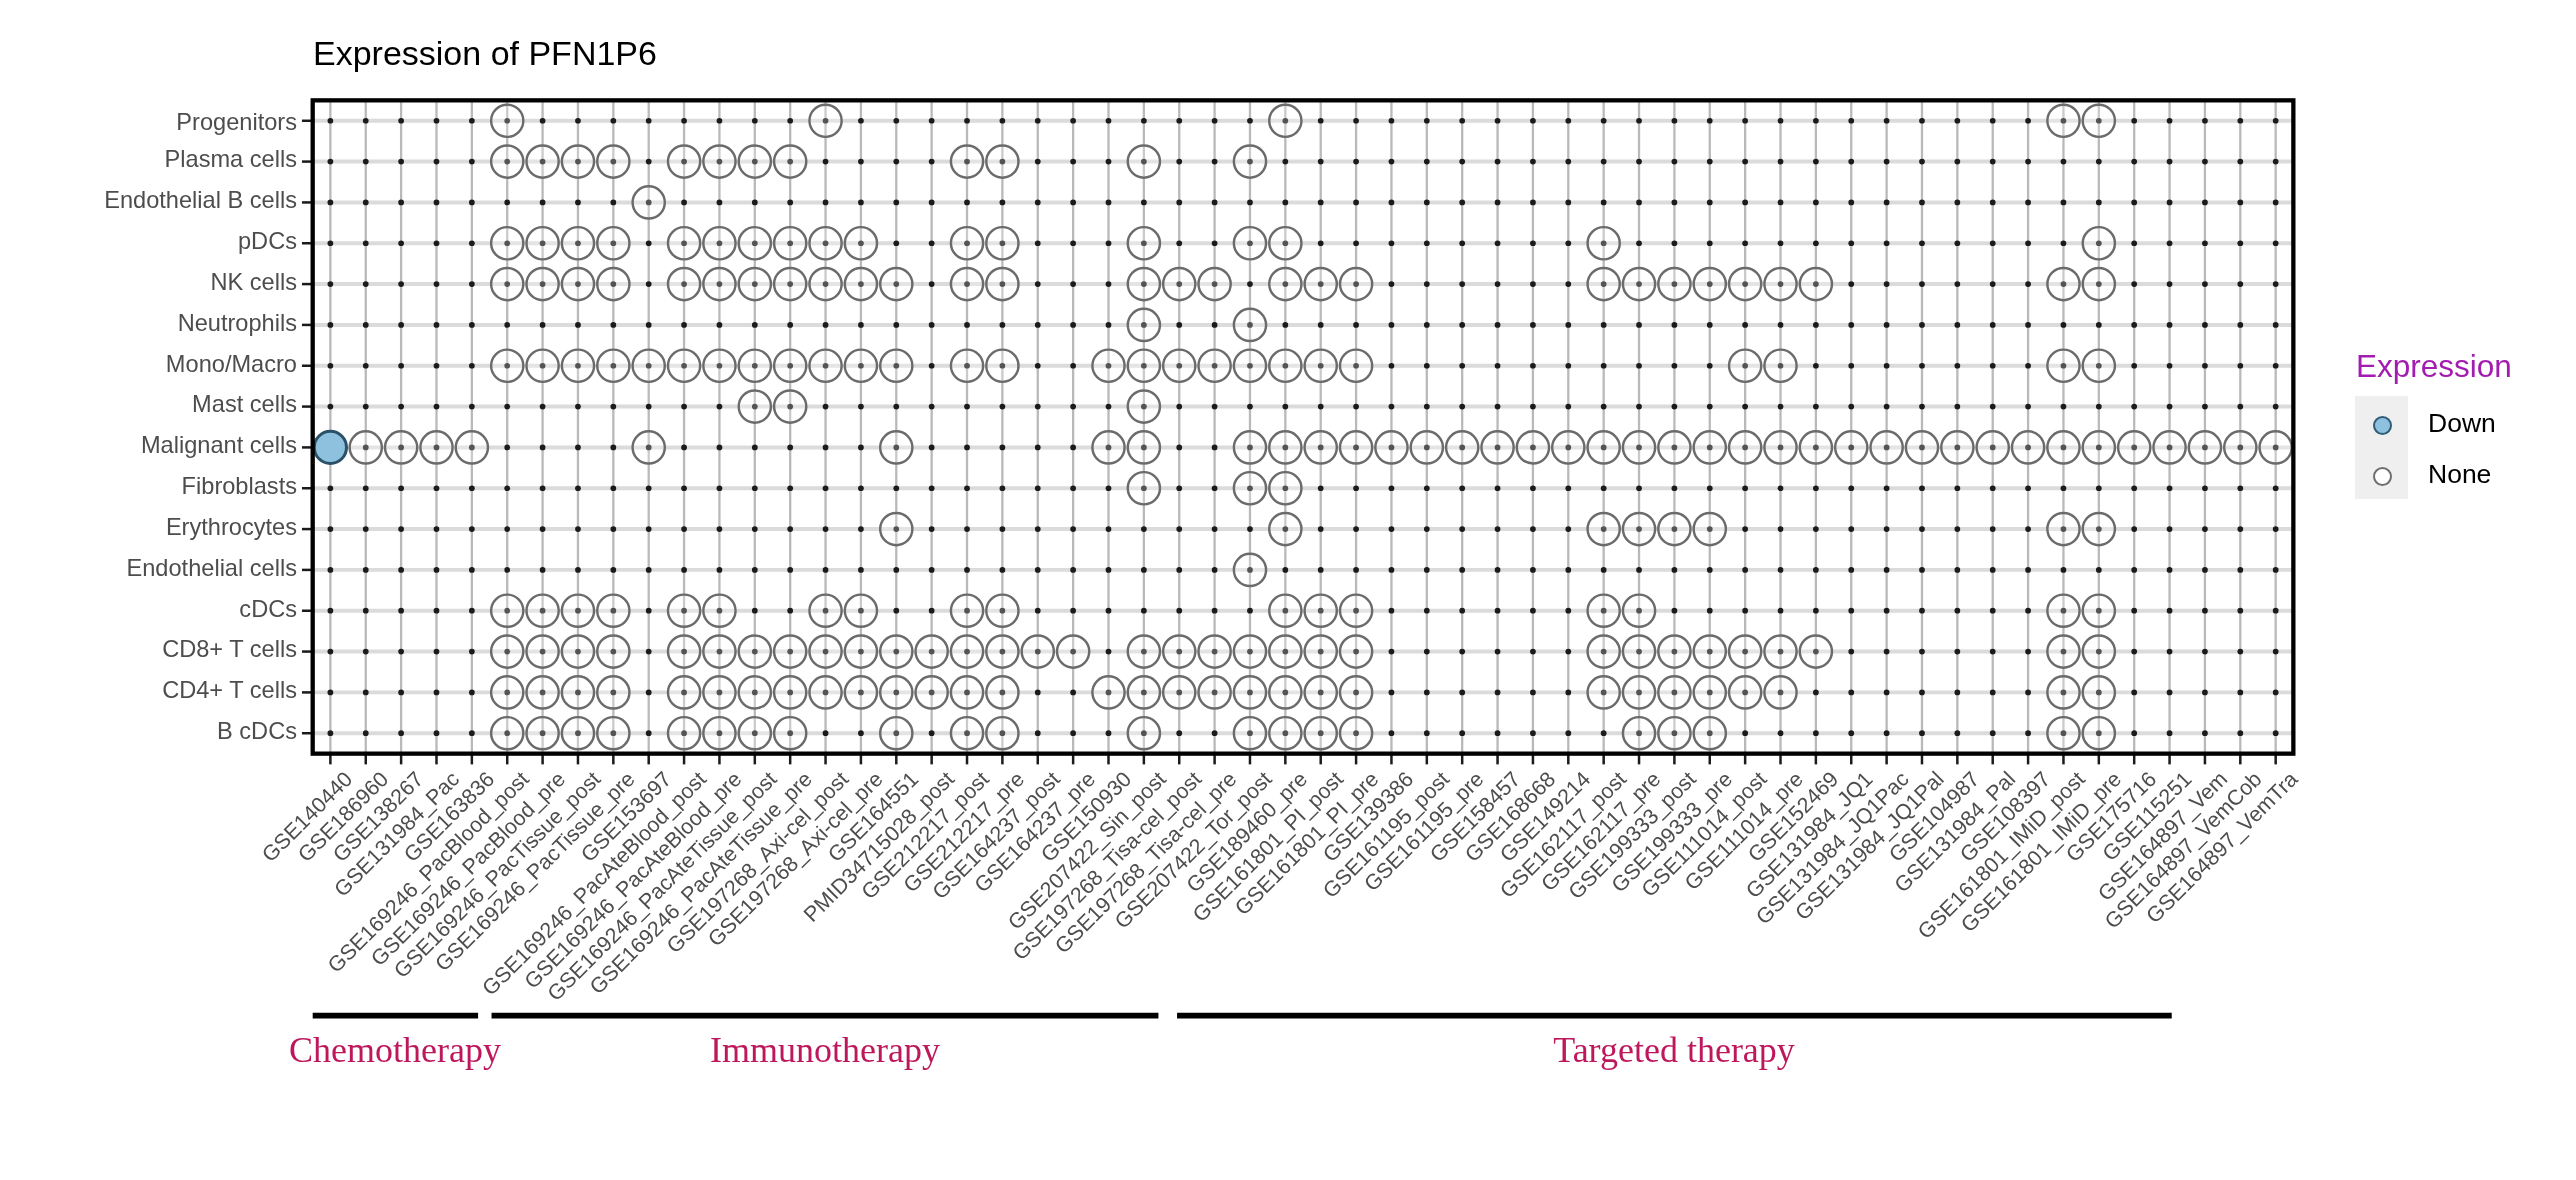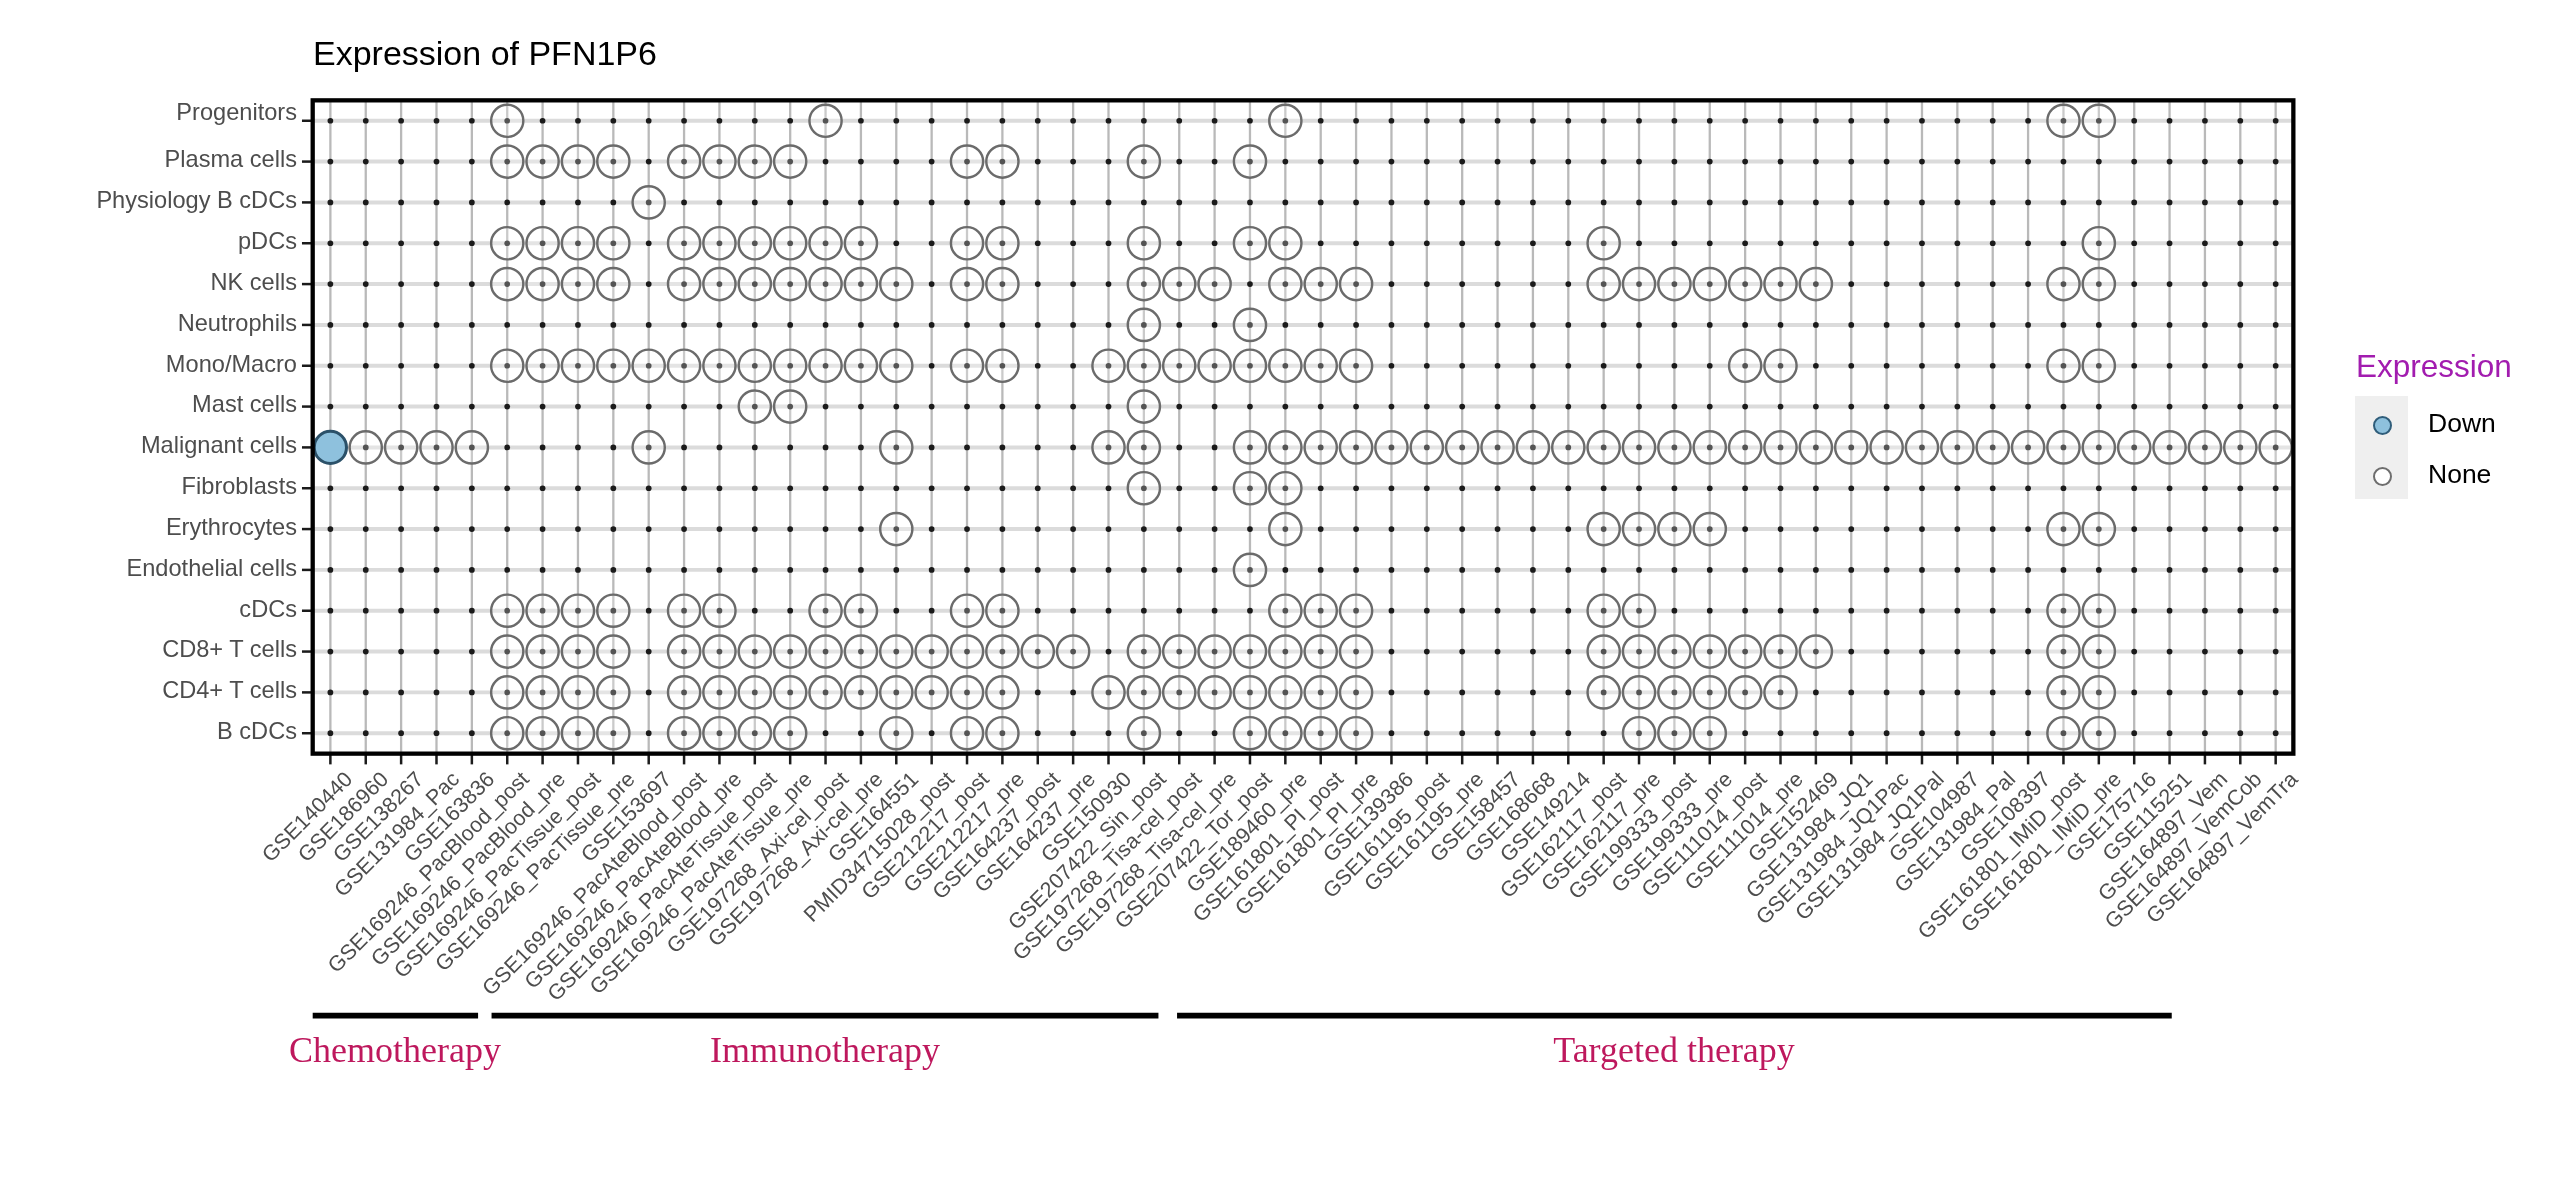--- a/index.html
+++ b/index.html
@@ -1321,23 +1321,23 @@
   <div class="legend-title">Expression</div>
   <div class="legend-box"></div>
   <span class="lkey lkey-down"></span>
   <span class="lkey lkey-none"></span>
   <div class="llab llab-down">Down</div>
   <div class="llab llab-none">None</div>
 
   <div class="glab" style="left: 395px; top: 1029px;">Chemotherapy</div>
   <div class="glab" style="left: 825px; top: 1029px;">Immunotherapy</div>
   <div class="glab" style="left: 1674px; top: 1029px;">Targeted therapy</div>
-<div class="ylab" style="right: 2279px; top: 114px;">Progenitors</div>
+<div class="ylab" style="right: 2279px; top: 124px;">Progenitors</div>
     <div class="ylab" style="right: 2279px; top: 161px;">Plasma cells</div>
-    <div class="ylab" style="right: 2279px; top: 202px;">Physiology B cDCs</div>
+    <div class="ylab" style="right: 2279px; top: 202px;">Endothelial B cells</div>
     <div class="ylab" style="right: 2279px; top: 243px;">pDCs</div>
     <div class="ylab" style="right: 2279px; top: 284px;">NK cells</div>
     <div class="ylab" style="right: 2279px; top: 325px;">Neutrophils</div>
     <div class="ylab" style="right: 2279px; top: 366px;">Mono/Macro</div>
     <div class="ylab" style="right: 2279px; top: 406px;">Mast cells</div>
     <div class="ylab" style="right: 2279px; top: 447px;">Malignant cells</div>
     <div class="ylab" style="right: 2279px; top: 488px;">Fibroblasts</div>
     <div class="ylab" style="right: 2279px; top: 529px;">Erythrocytes</div>
     <div class="ylab" style="right: 2279px; top: 570px;">Endothelial cells</div>
     <div class="ylab" style="right: 2279px; top: 611px;">cDCs</div>

